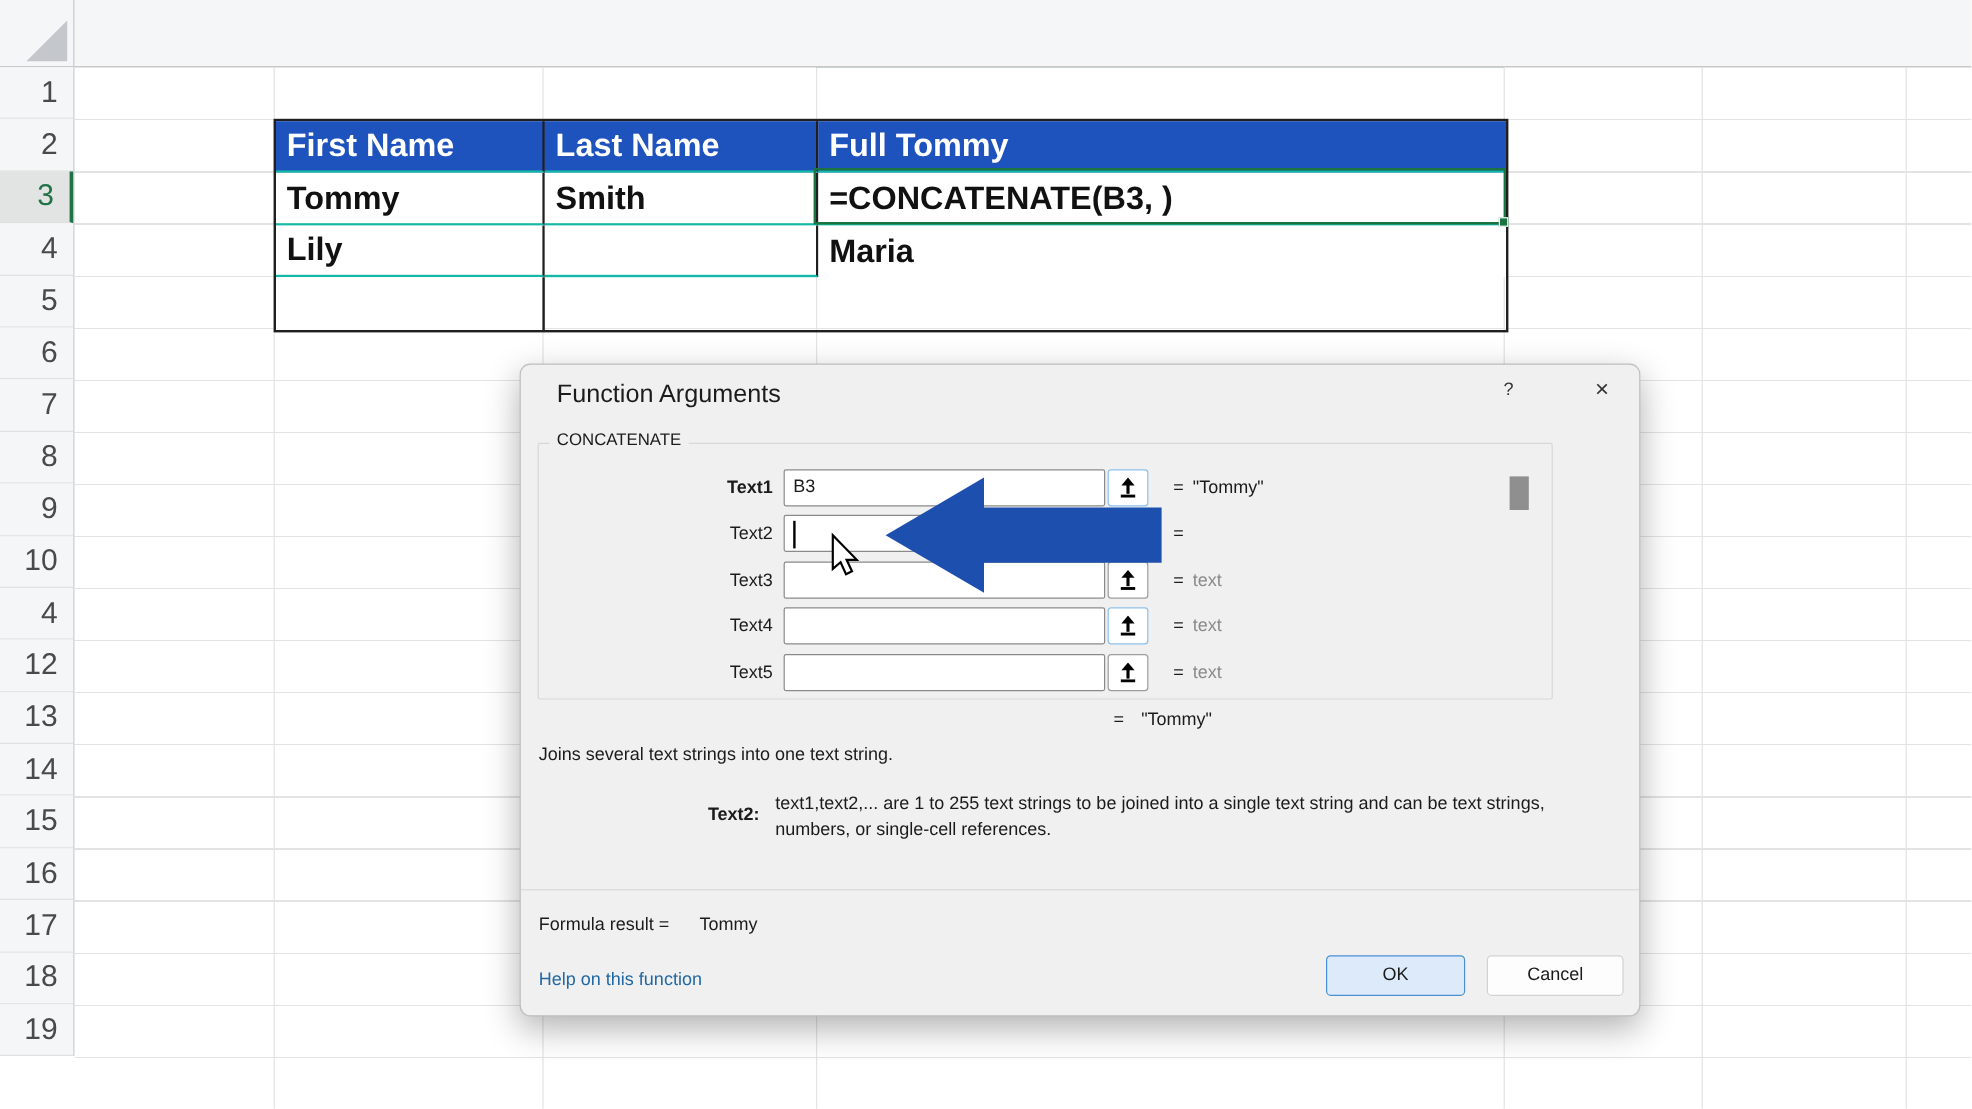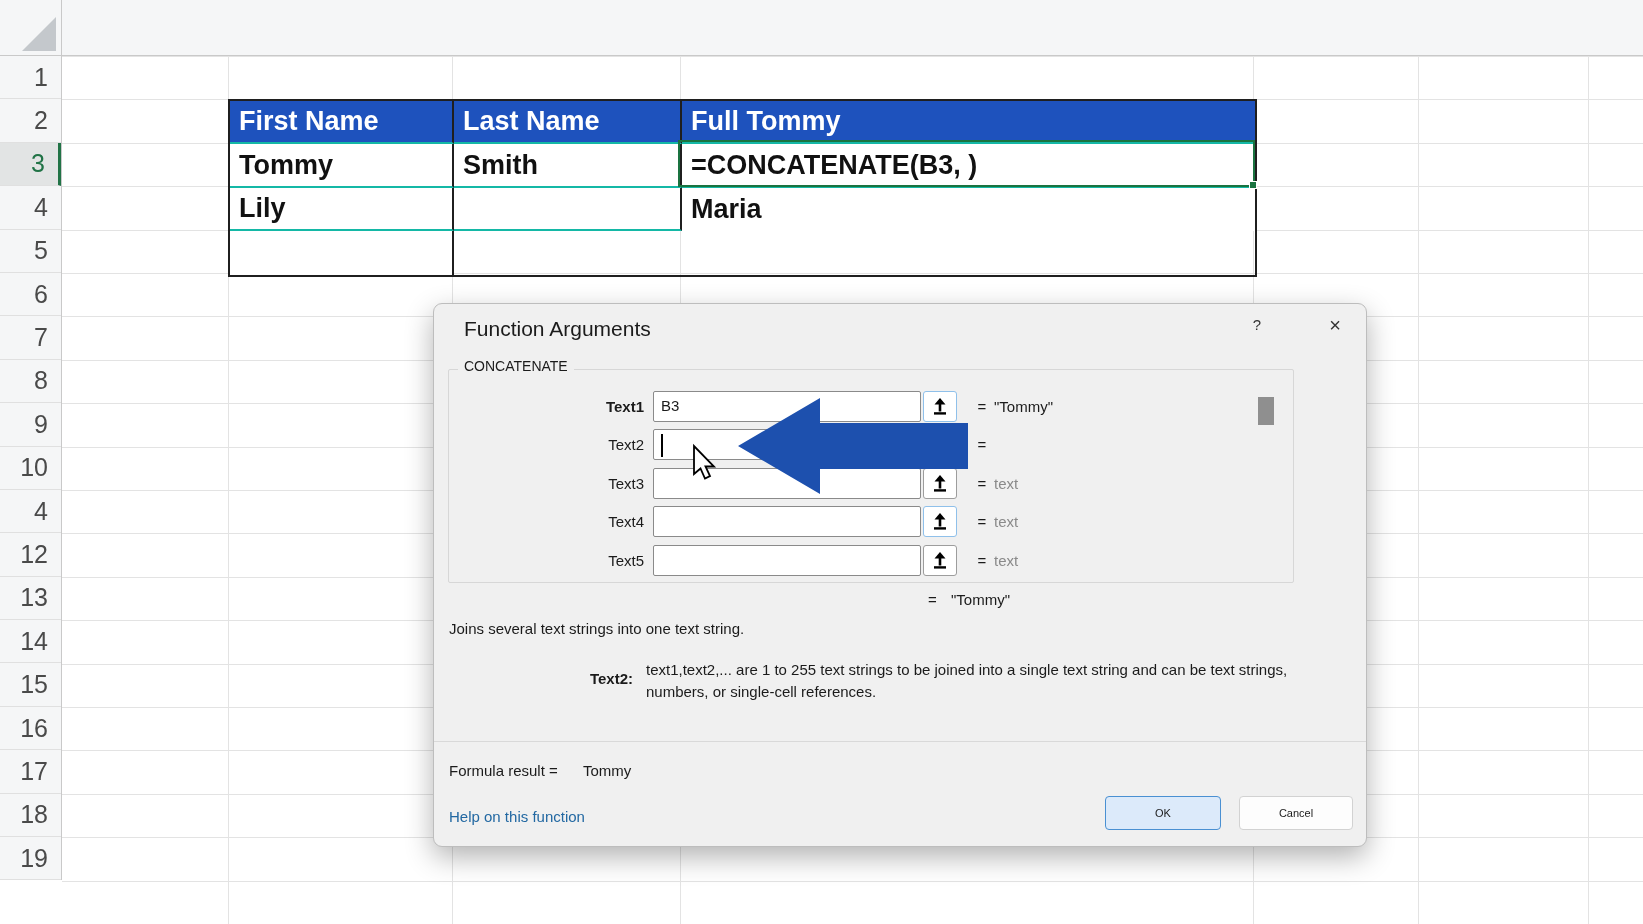--- a/index.html
+++ b/index.html
@@ -55,21 +55,21 @@
   .overall{position:absolute;left:0;top:287px;width:934px;height:20px;}
   .overall .eq2{position:absolute;left:494px;}
   .overall .res2{position:absolute;left:517px;}
   .summary{position:absolute;left:15px;top:316px;}
   .param-label{position:absolute;left:119px;top:366px;width:80px;text-align:right;font-weight:bold;}
   .param-desc{position:absolute;left:212px;top:355px;width:648px;line-height:1.45;}
   .divider{position:absolute;left:0;top:437px;width:100%;height:1px;background:#d9d9d9;}
   .fr-label{position:absolute;left:15px;top:458px;}
   .fr-value{position:absolute;left:149px;top:458px;}
   .help-link{position:absolute;left:15px;top:504px;color:var(--link-blue);cursor:pointer;}
-  .btn{position:absolute;top:492px;height:34px;border-radius:4px;text-align:center;line-height:32px;font-size:11px;}
+  .btn{position:absolute;top:492px;height:34px;border-radius:4px;text-align:center;line-height:32px;font-size:15px;}
   .btn.ok{left:671px;width:116px;background:var(--ok-bg);border:1px solid var(--ok-border);}
   .btn.cancel{left:805px;width:114px;background:#fdfdfd;border:1px solid #d2d2d2;}
 
   .overlay{position:absolute;left:0;top:0;width:1643px;height:924px;z-index:60;pointer-events:none;}
 </style>
 </head>
 <body>
 
 <div class="gridlines-h"></div>
 <div class="vline" style="left:228px"></div>

